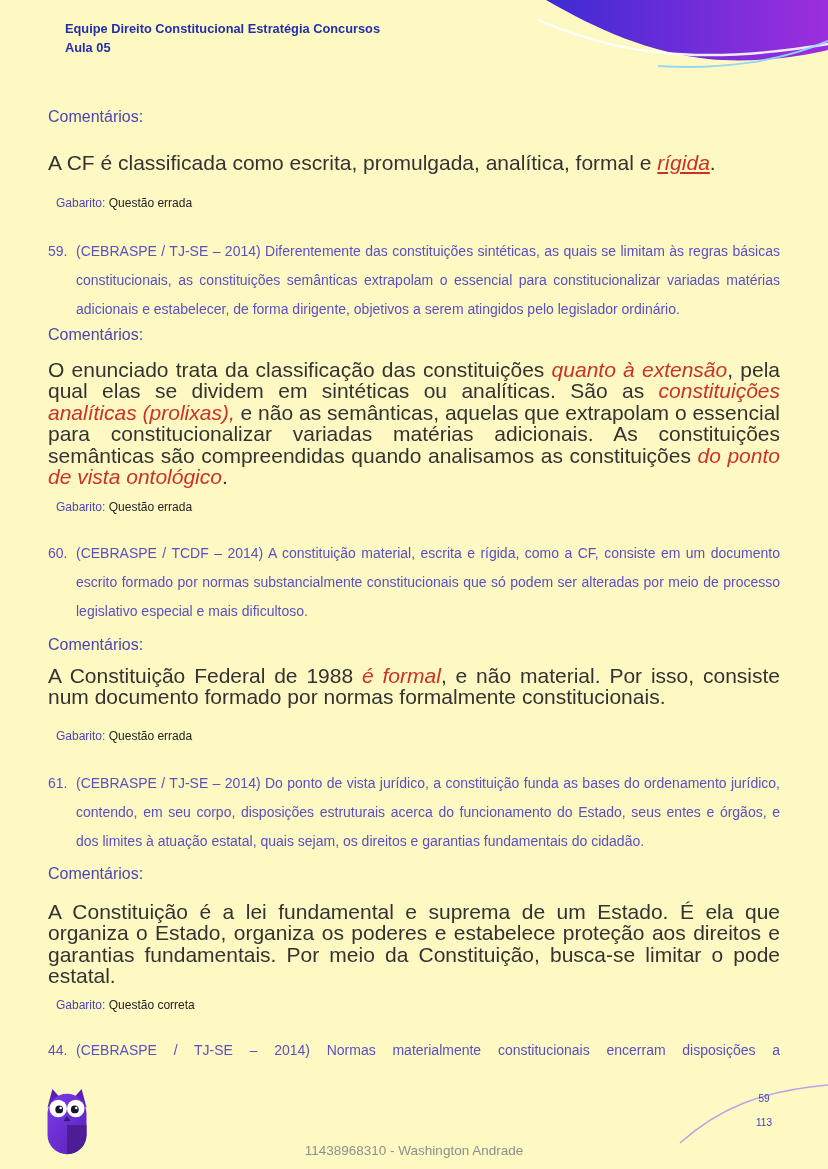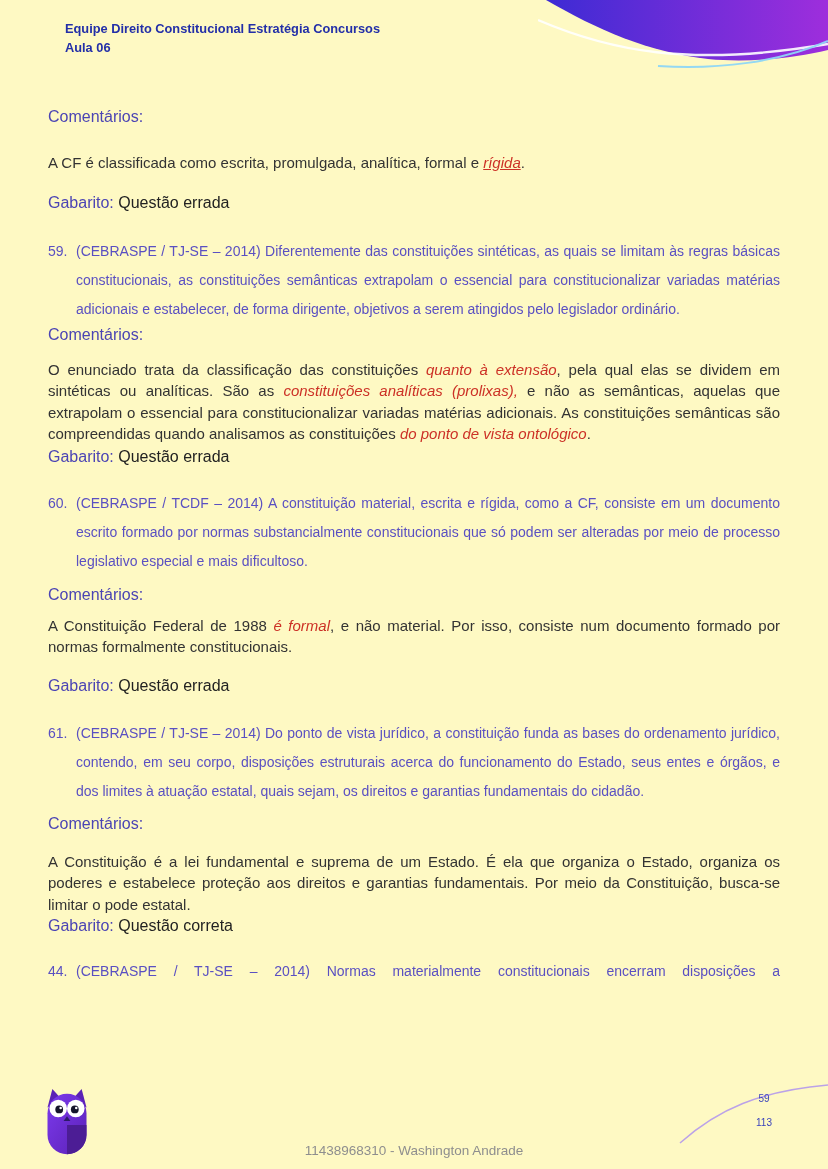--- a/index.html
+++ b/index.html
@@ -7,24 +7,24 @@
     position:relative;width:828px;height:1169px;margin:0 auto;background:#fef9c3;
     font-family:"Liberation Sans",sans-serif;overflow:hidden;text-decoration:underline;
   }
   
   .header-wave{position:absolute;top:0;right:0;width:290px;height:78px;}
   .header{position:absolute;left:65px;top:19px;color:#232FA8;font-weight:bold;
     font-size:12.8px;line-height:19px;}
   
   .content{position:absolute;left:48px;right:48px;top:106px;}
   .clabel{color:#4B44B4;font-size:16px;line-height:22px;margin:0;}
-  .body-p{color:#333333;font-size:15px;line-height:21.5px;text-align:justify;margin:0;}
+  .body-p{color:#333333;font-size:21px;line-height:21.5px;text-align:justify;margin:0;}
   .red{color:#CC3126;font-style:italic;}
   .u{text-decoration:underline;}
-  .gab{font-size:16px;line-height:22px;color:#222222;margin:0;}
+  .gab{font-size:12px;line-height:22px;color:#222222;margin:8px;}
   .gab-tight{line-height:21.5px;}
   .glabel{color:#4B44B4;}
   .question{color:#5A50C2;font-size:14px;line-height:29px;text-align:justify;
     padding-left:28px;margin:0;}
   .qnum{display:inline-block;width:28px;margin-left:-28px;}
   .stretch-last{text-align-last:justify;}
   .mb0{margin-bottom:0;}.mb7{margin-bottom:7px;}.mb8{margin-bottom:8px;}
   .mb9{margin-bottom:9px;}.mb13{margin-bottom:13px;}.mb14{margin-bottom:1px;}
   .mb16{margin-bottom:16px;}.mb17{margin-bottom:17px;}.mb18{margin-bottom:18px;}
   .mb20{margin-bottom:20px;}.mb21{margin-bottom:21px;}.mb22{margin-bottom:22px;}
@@ -52,21 +52,21 @@
         <stop offset="1" stop-color="#9E2EDC"></stop>
       </linearGradient>
     </defs>
     <path d="M8,0 C60,30 110,52 170,59 C212,63 256,58 290,50 L290,0 Z" fill="url(#wavegrad)"></path>
     <path d="M0,20 C70,50 150,68 290,44" fill="none" stroke="#ffffff" stroke-width="2.4" opacity="0.9"></path>
     <path d="M120,66 C180,70 242,62 290,41" fill="none" stroke="#8ED6F5" stroke-width="2" opacity="0.95"></path>
   </svg>
 
   <div class="header">
     <div>Equipe Direito Constitucional Estratégia Concursos</div>
-    <div>Aula 06</div>
+    <div>Aula 05</div>
   </div>
 
   <div class="content">
 
     <p class="clabel mb24">Comentários:</p>
     <p class="body-p mb18"><span>A CF é classificada como escrita, promulgada, analítica, formal e </span><span class="red u">rígida</span><span>.</span></p>
     <p class="gab mb23"><span class="glabel">Gabarito:</span> <span>Questão errada</span></p>
 
     <p class="question mb0"><span class="qnum">59.</span><span>(CEBRASPE / TJ-SE – 2014) Diferentemente das constituições sintéticas, as quais se limitam às regras básicas constitucionais, as constituições semânticas extrapolam o essencial para constitucionalizar variadas matérias adicionais e estabelecer, de forma dirigente, objetivos a serem atingidos pelo legislador ordinário.</span></p>
     <p class="clabel mb13">Comentários:</p>

